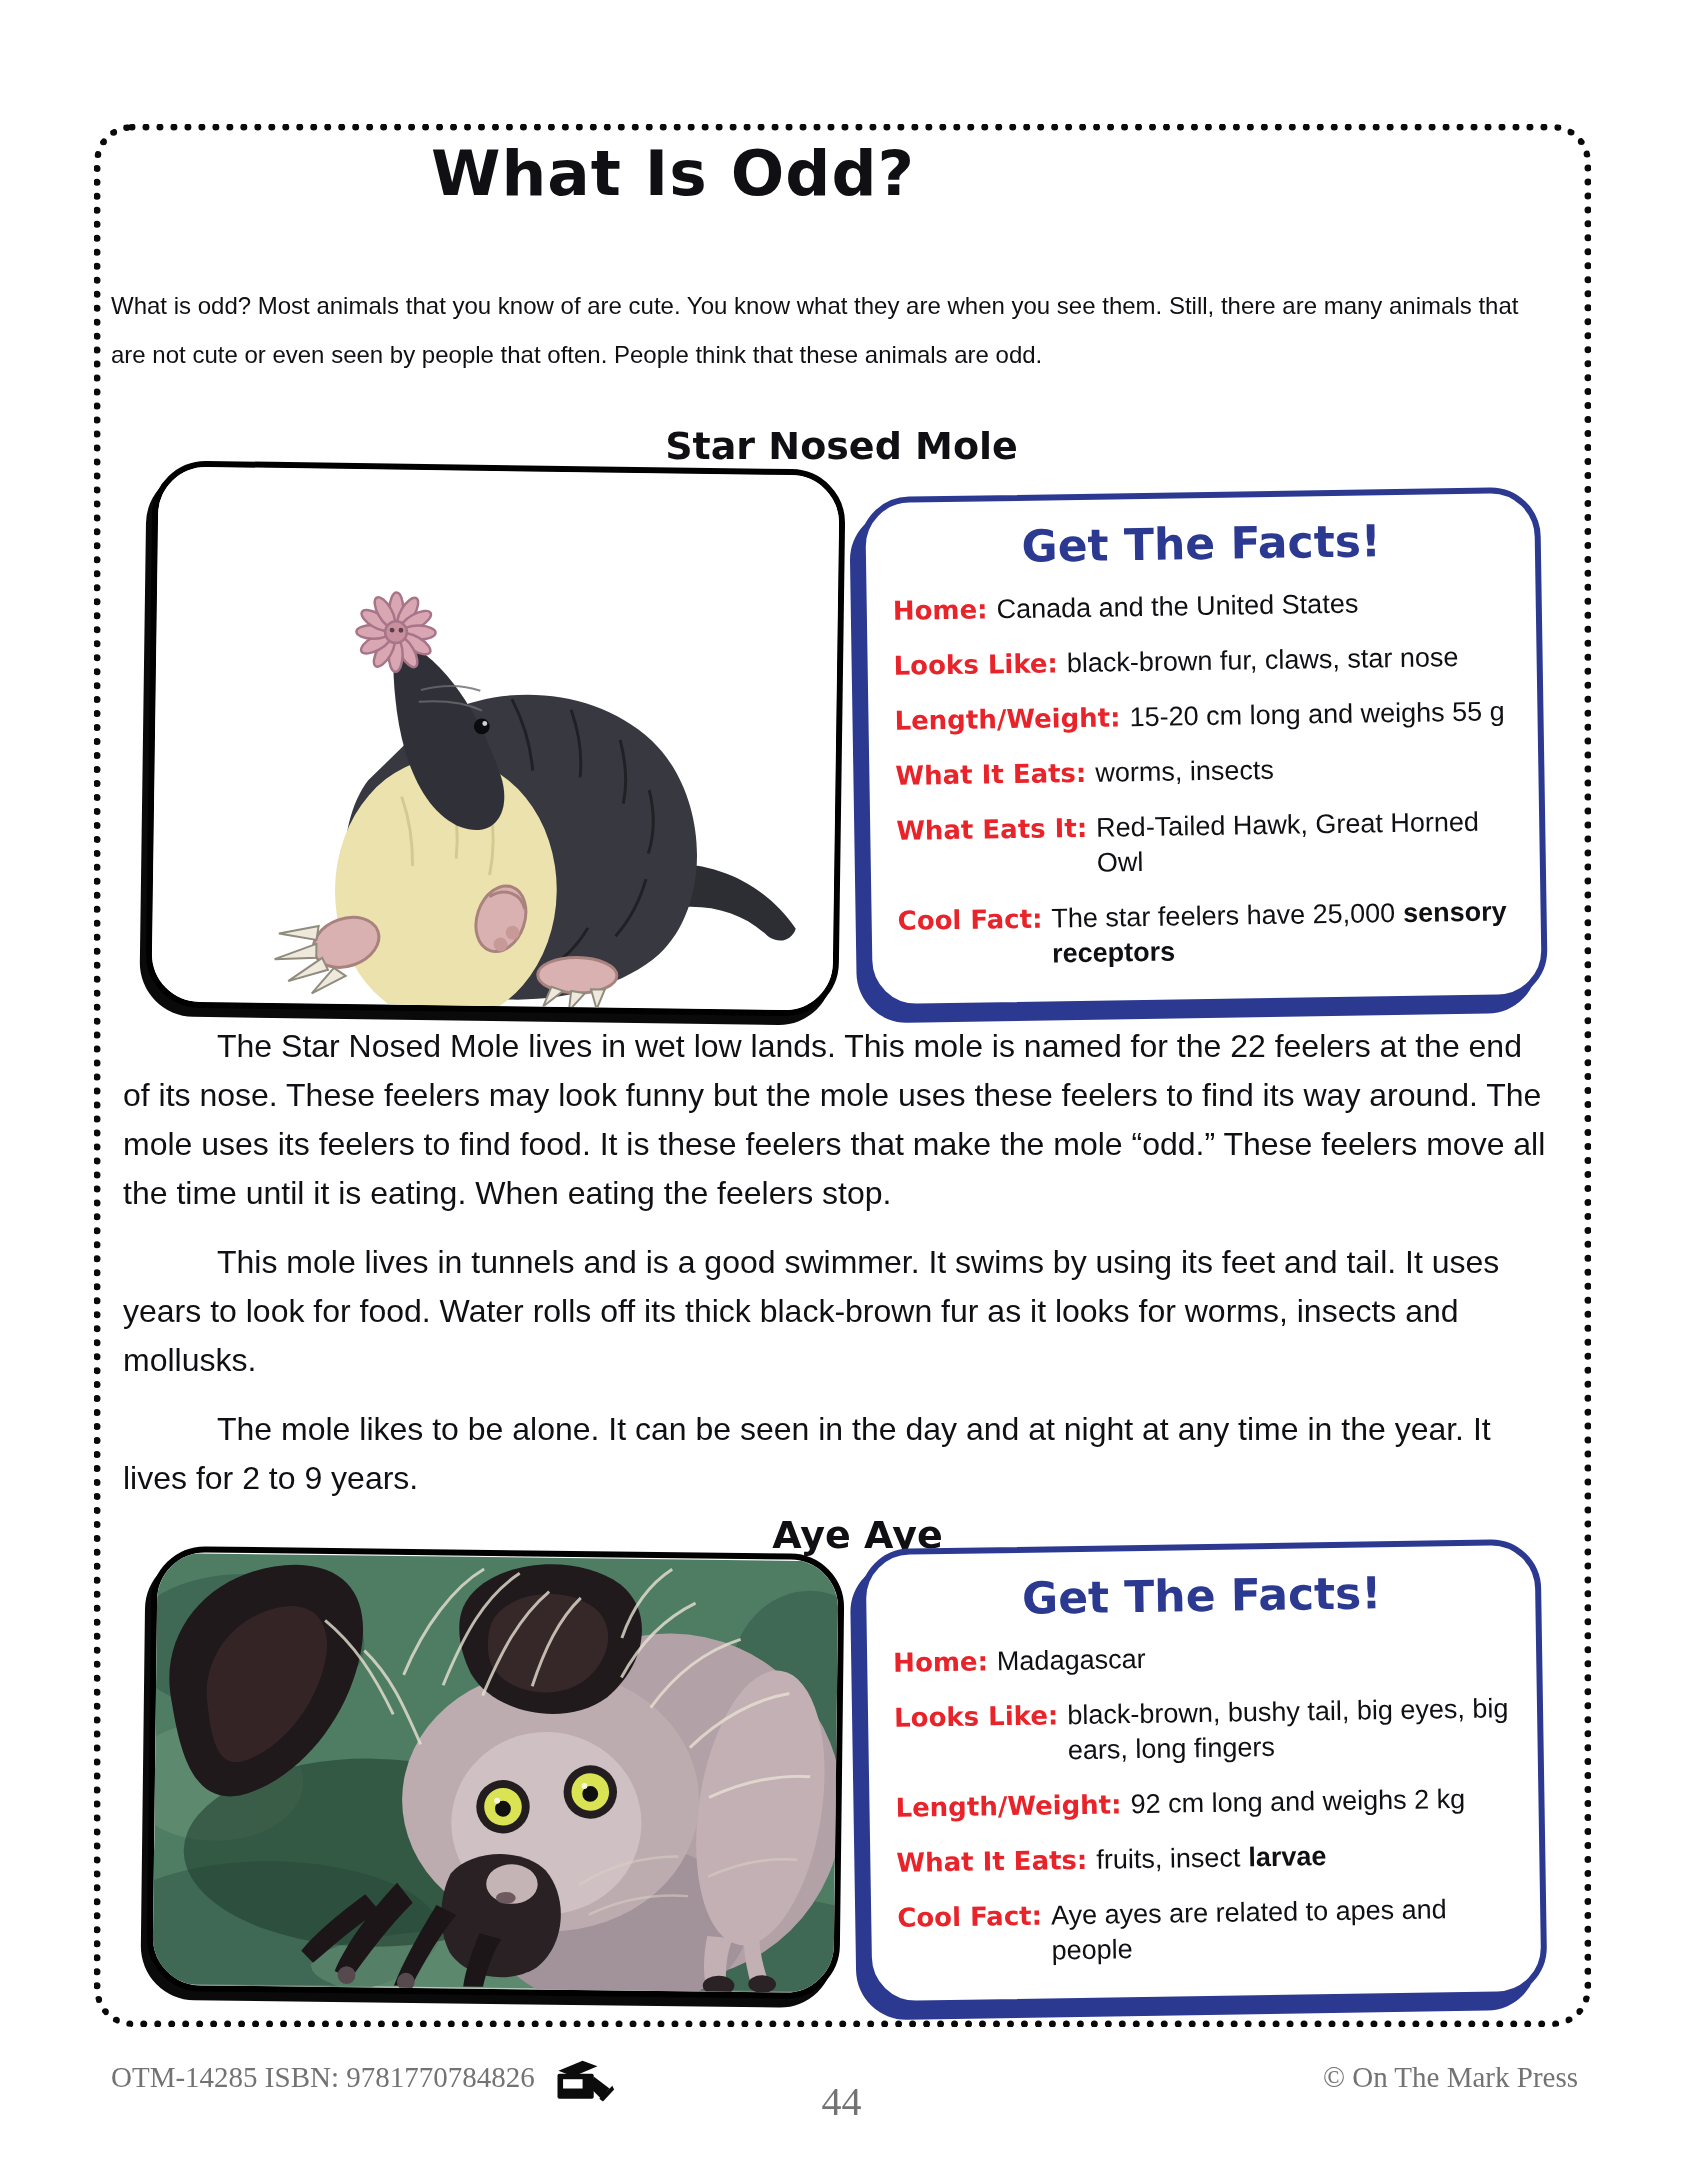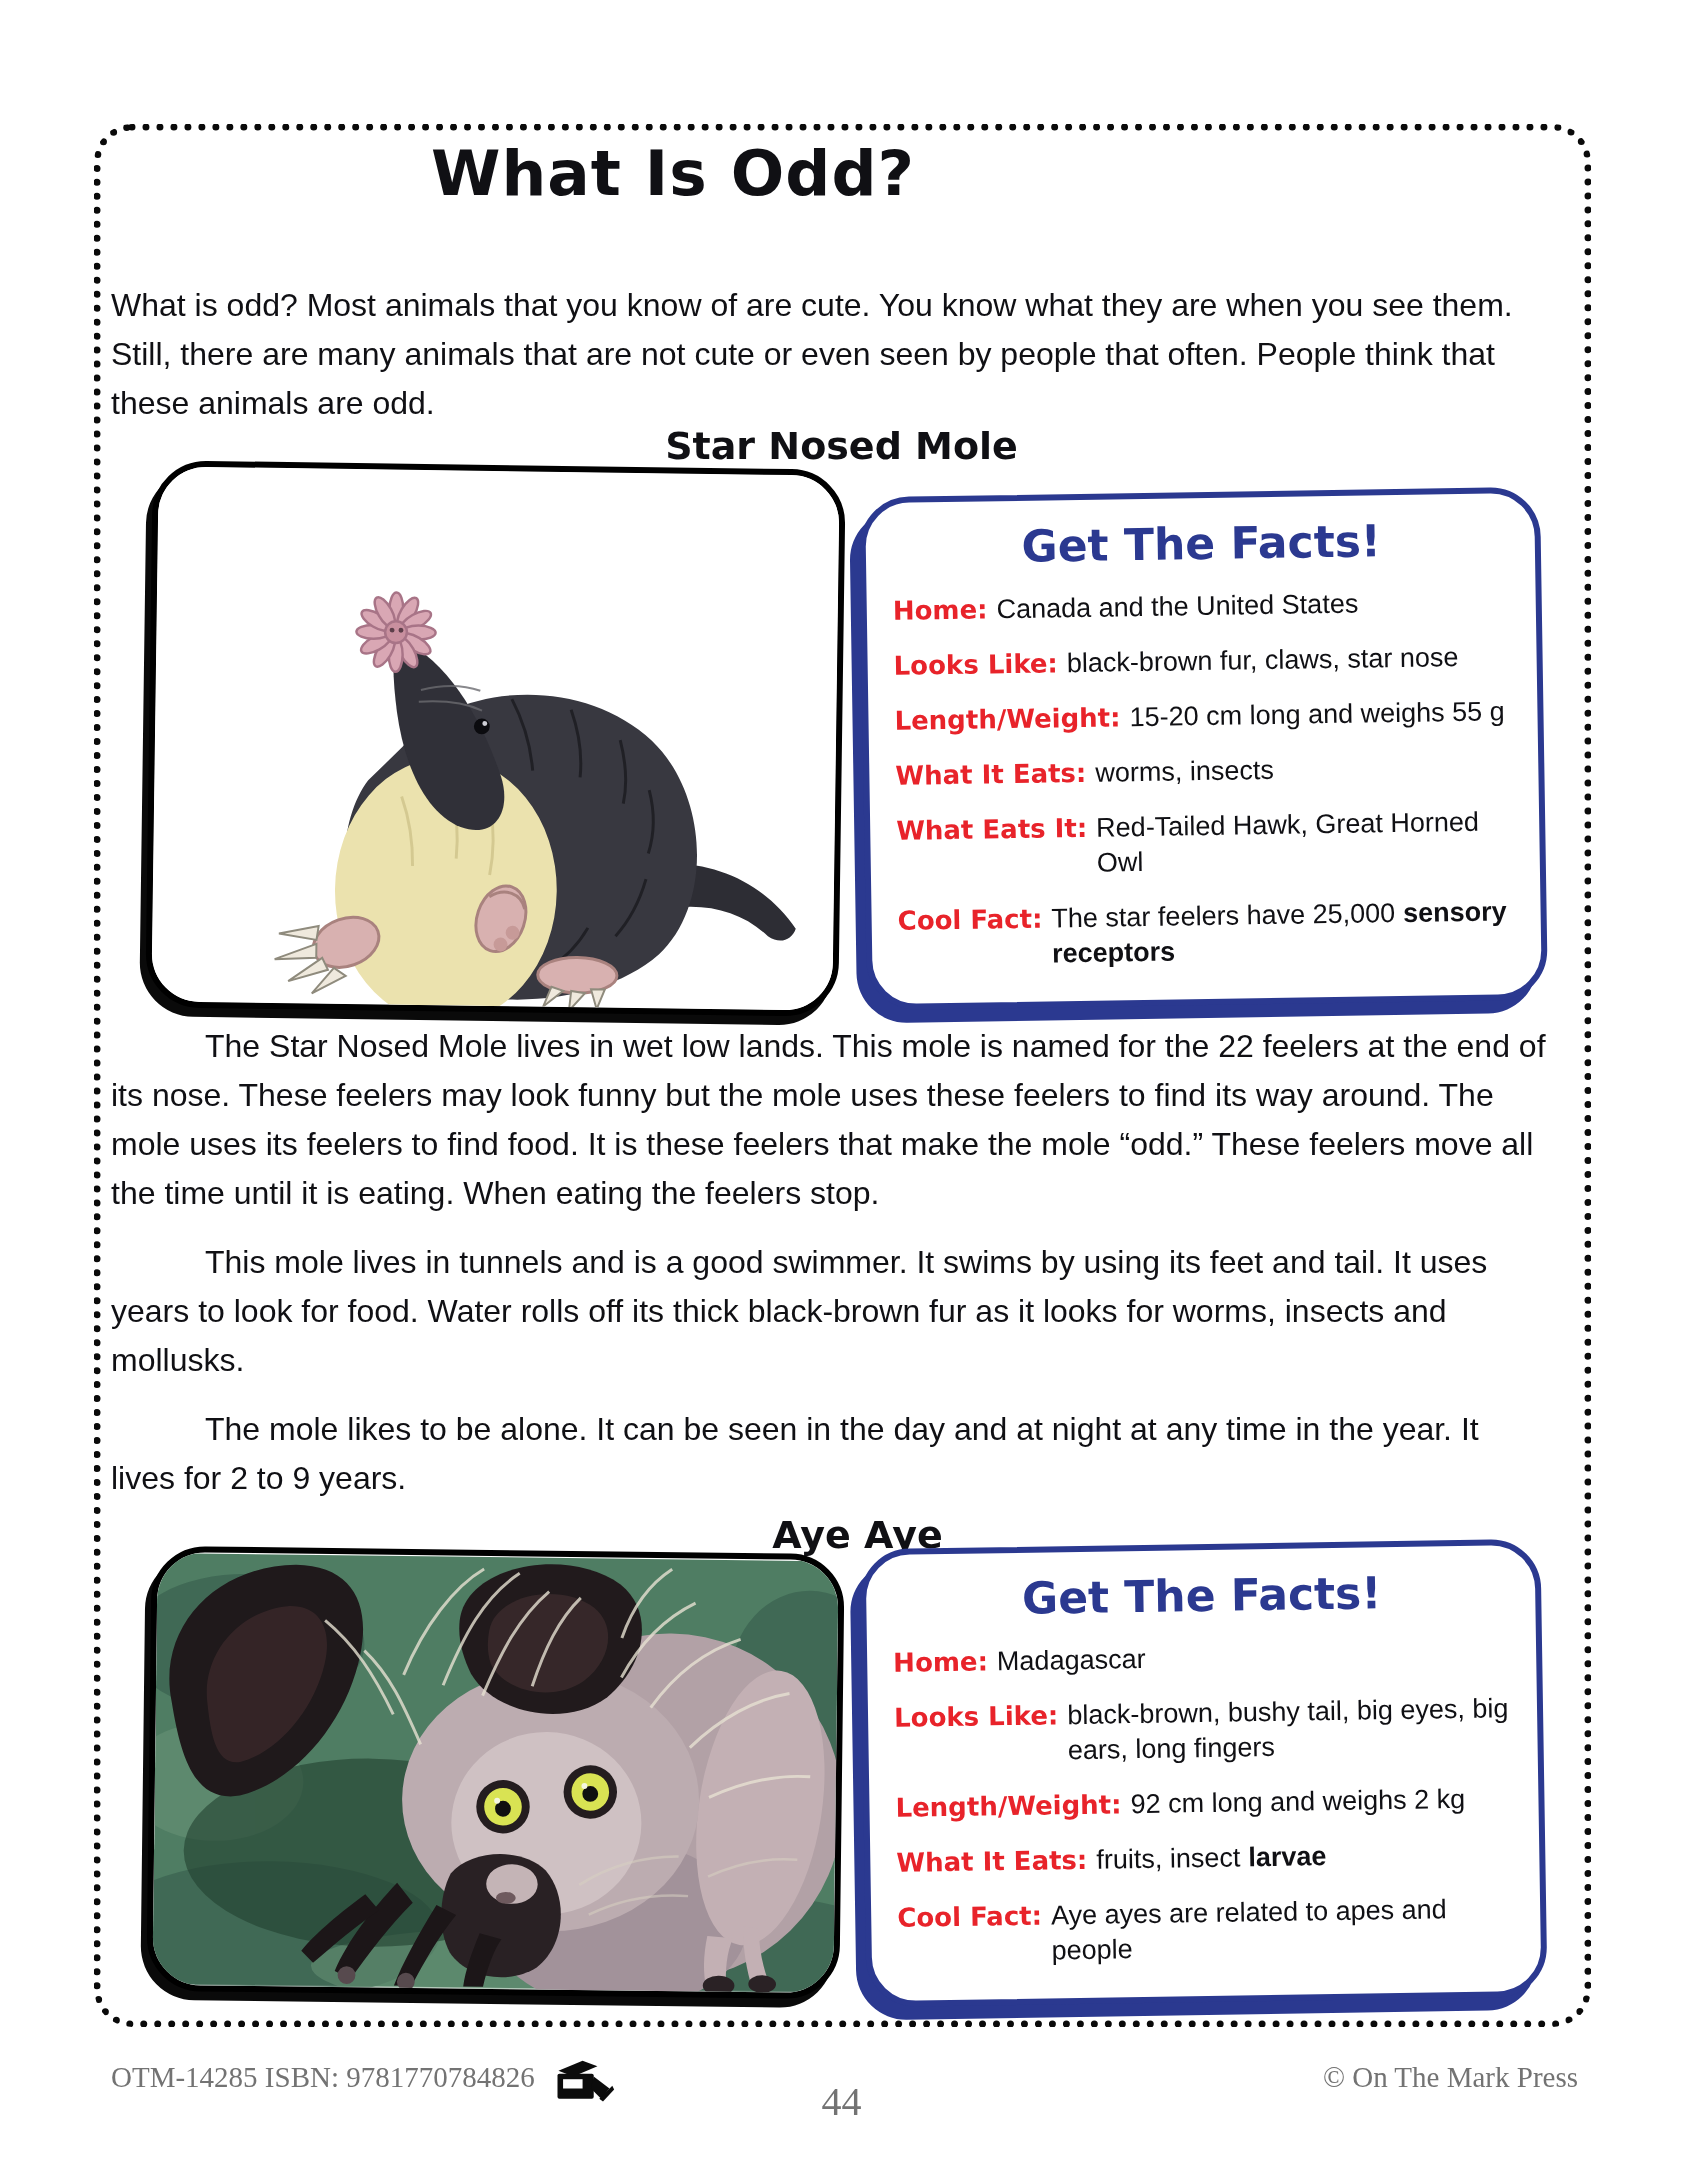--- a/index.html
+++ b/index.html
@@ -11,21 +11,21 @@
   .page-border{
     position:absolute;left:94px;top:124px;width:1483px;height:1889px;
     border:7px dotted #0a0a0a;border-radius:38px;
   }
   .page-title{
     position:absolute;left:0;top:137px;width:1346px;text-align:center;
     font-family:"DejaVu Sans",sans-serif;font-weight:bold;font-size:63px;letter-spacing:1px;
   }
   .intro{
     position:absolute;left:111px;top:281px;width:1438px;
-    font-size:32px;line-height:49px;
+    font-size:24px;line-height:49px;
   }
   .section-heading{
     position:absolute;left:0;width:1683px;text-align:center;
     font-family:"DejaVu Sans",sans-serif;font-weight:bold;font-size:38px;
   }
   .h-mole{top:424px;}
   .h-aye{top:1513px;padding-left:16px;}
   .img-card{
     position:absolute;background:#fff;border:6px solid #000;border-radius:54px;
     overflow:hidden;box-shadow:-6px 9px 0 #0a0a0a;
@@ -45,21 +45,21 @@
     font-size:44px;color:var(--blue);margin:2px 0 6px 0;
   }
   .fact{
     display:grid;grid-template-columns:max-content 1fr;column-gap:9px;
     font-size:27px;line-height:35px;margin-top:20px;
   }
   .fl{color:var(--red);font-weight:bold;font-family:"DejaVu Sans",sans-serif;font-size:26px;}
   .fv{color:var(--ink);}
   .fvb{font-weight:bold;margin-left:8px;}
   .paragraphs{position:absolute;left:111px;top:1022px;width:1438px;}
-  .paragraphs p{margin:0 0 20px 0;font-size:32px;line-height:49px;text-indent:94px;}
+  .paragraphs p{margin:0 0 20px 12px;font-size:32px;line-height:49px;text-indent:94px;}
   .footer{
     position:absolute;left:0;top:2061px;width:1683px;height:69px;
     font-family:"Liberation Serif",serif;font-size:29px;color:#737373;
   }
   .f-left{position:absolute;left:111px;top:0;display:flex;align-items:flex-start;gap:16px;}
   .f-center{position:absolute;left:0;top:17px;width:100%;text-align:center;font-size:40px;}
   .f-right{position:absolute;right:105px;top:0;}
   .printer{width:65px;height:50px;margin-top:-4px;}
 </style>
 </head>

